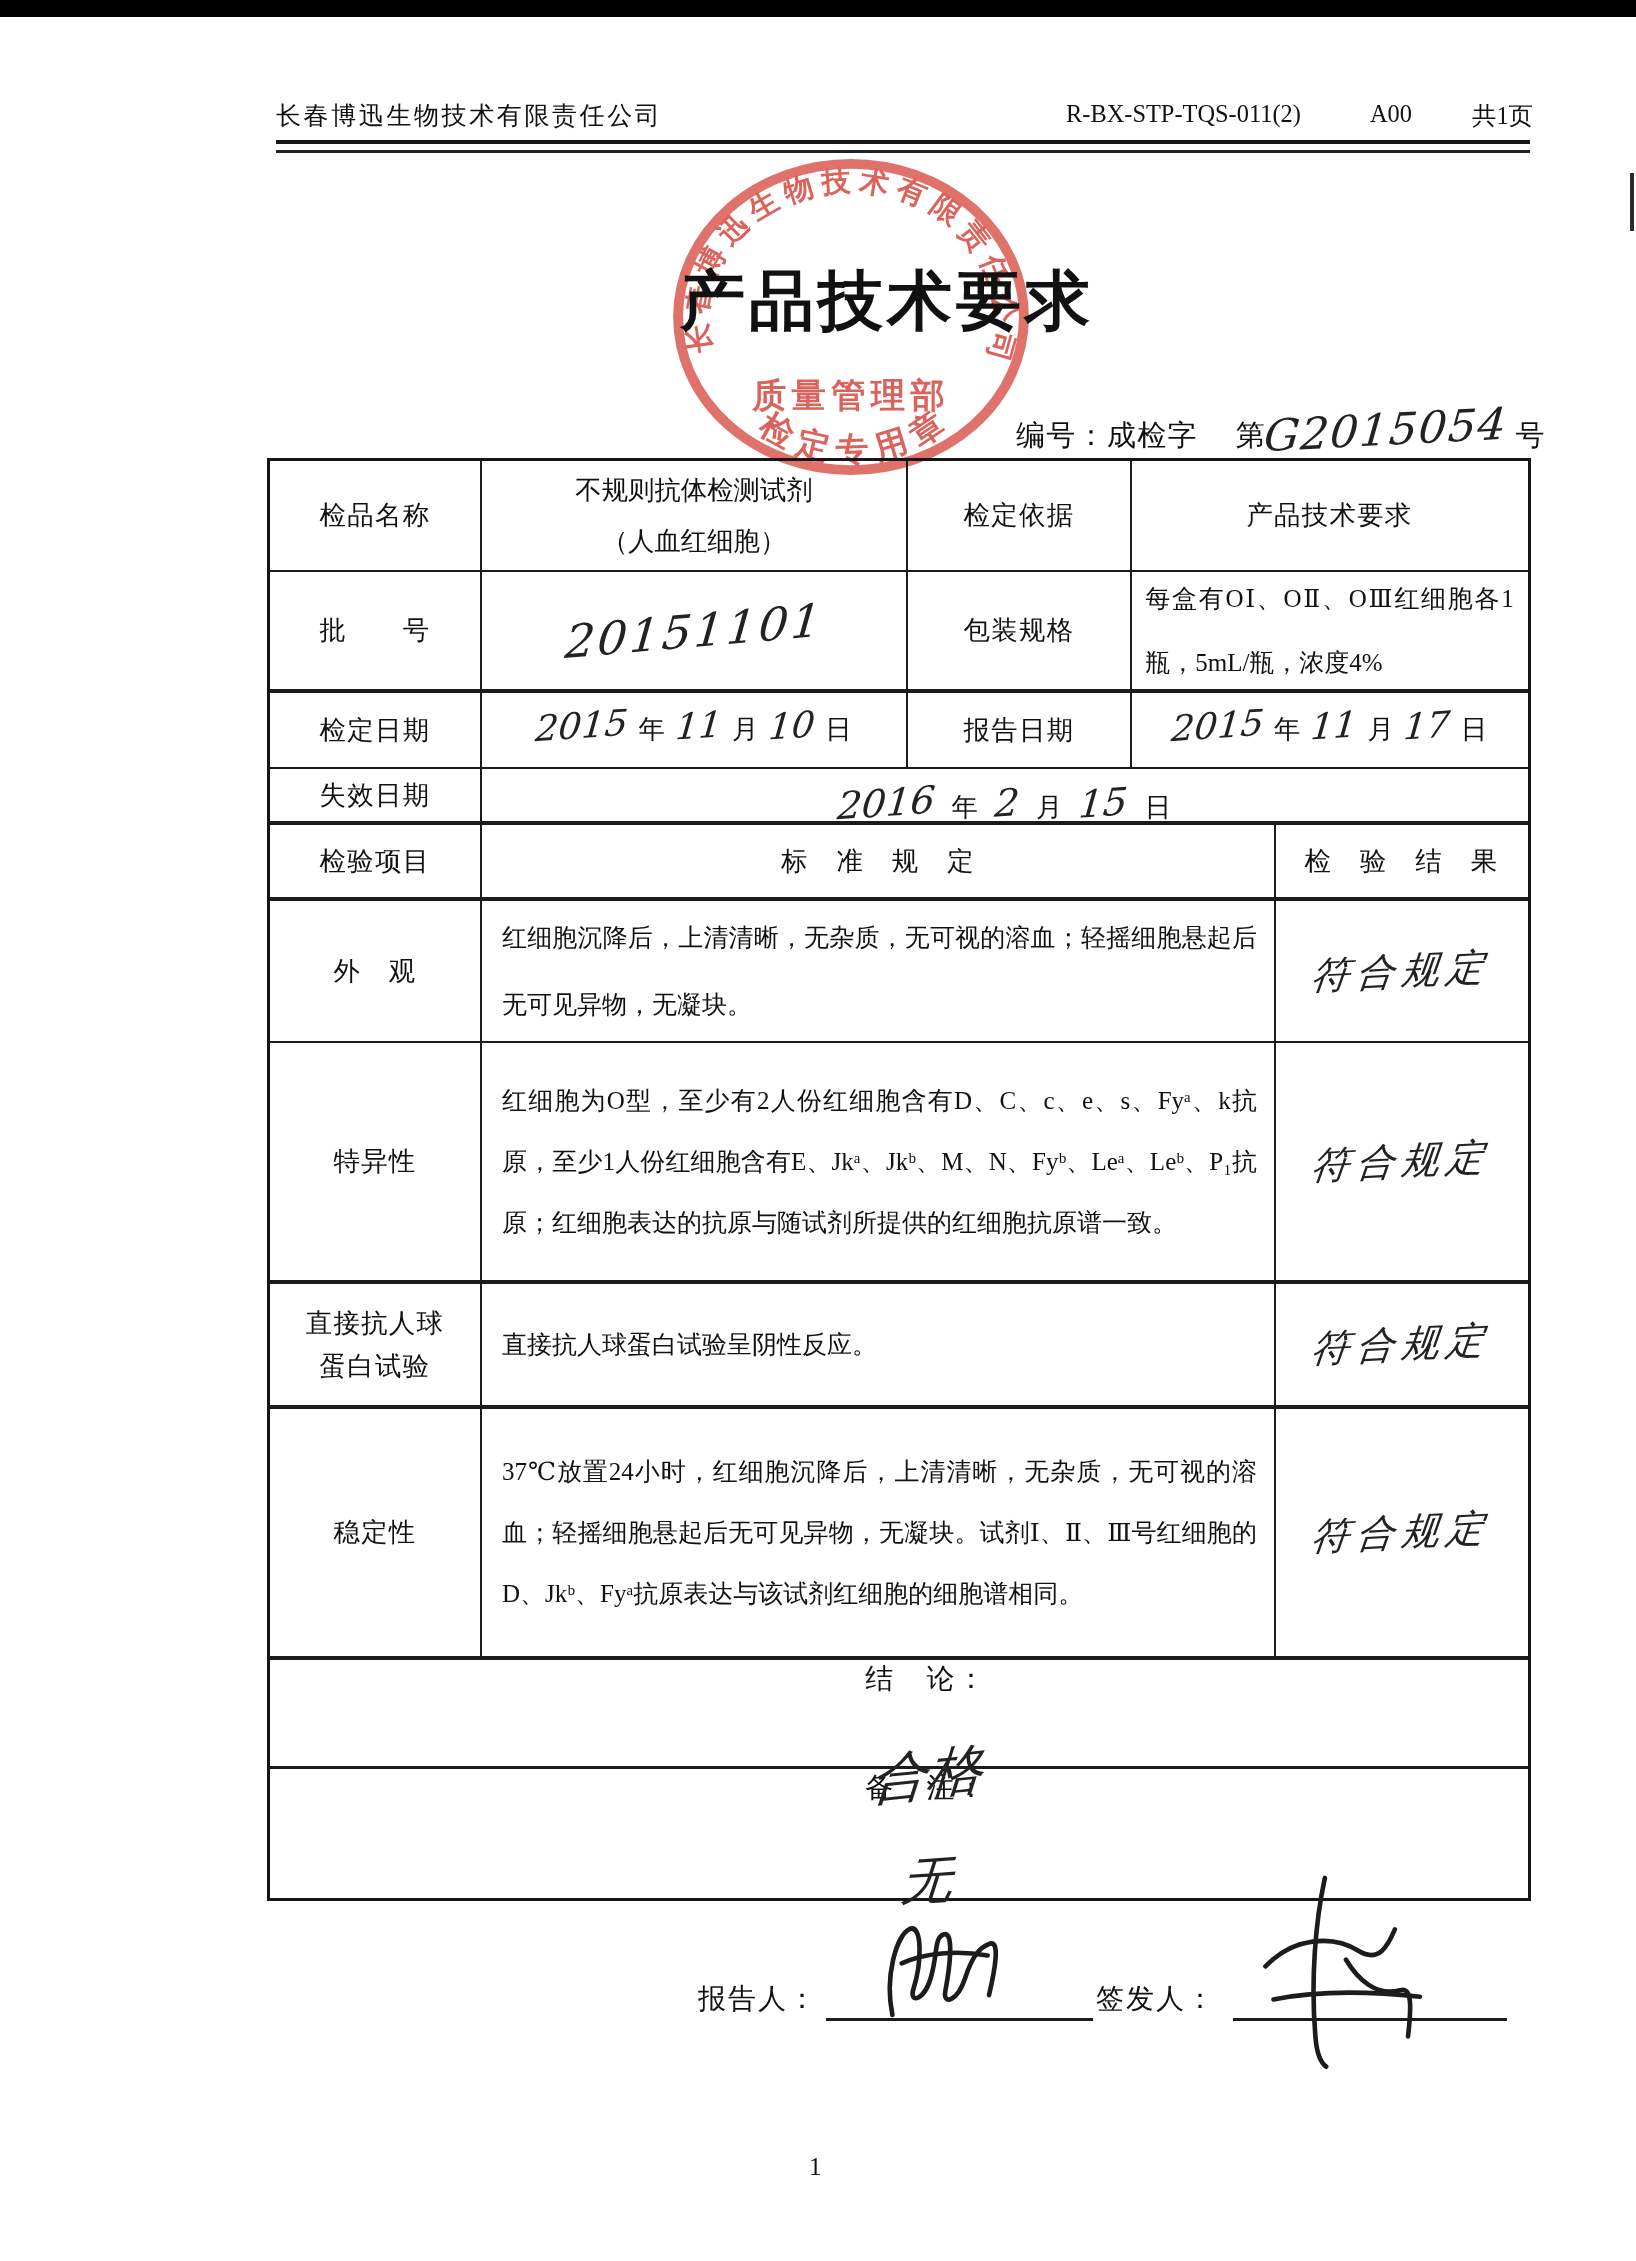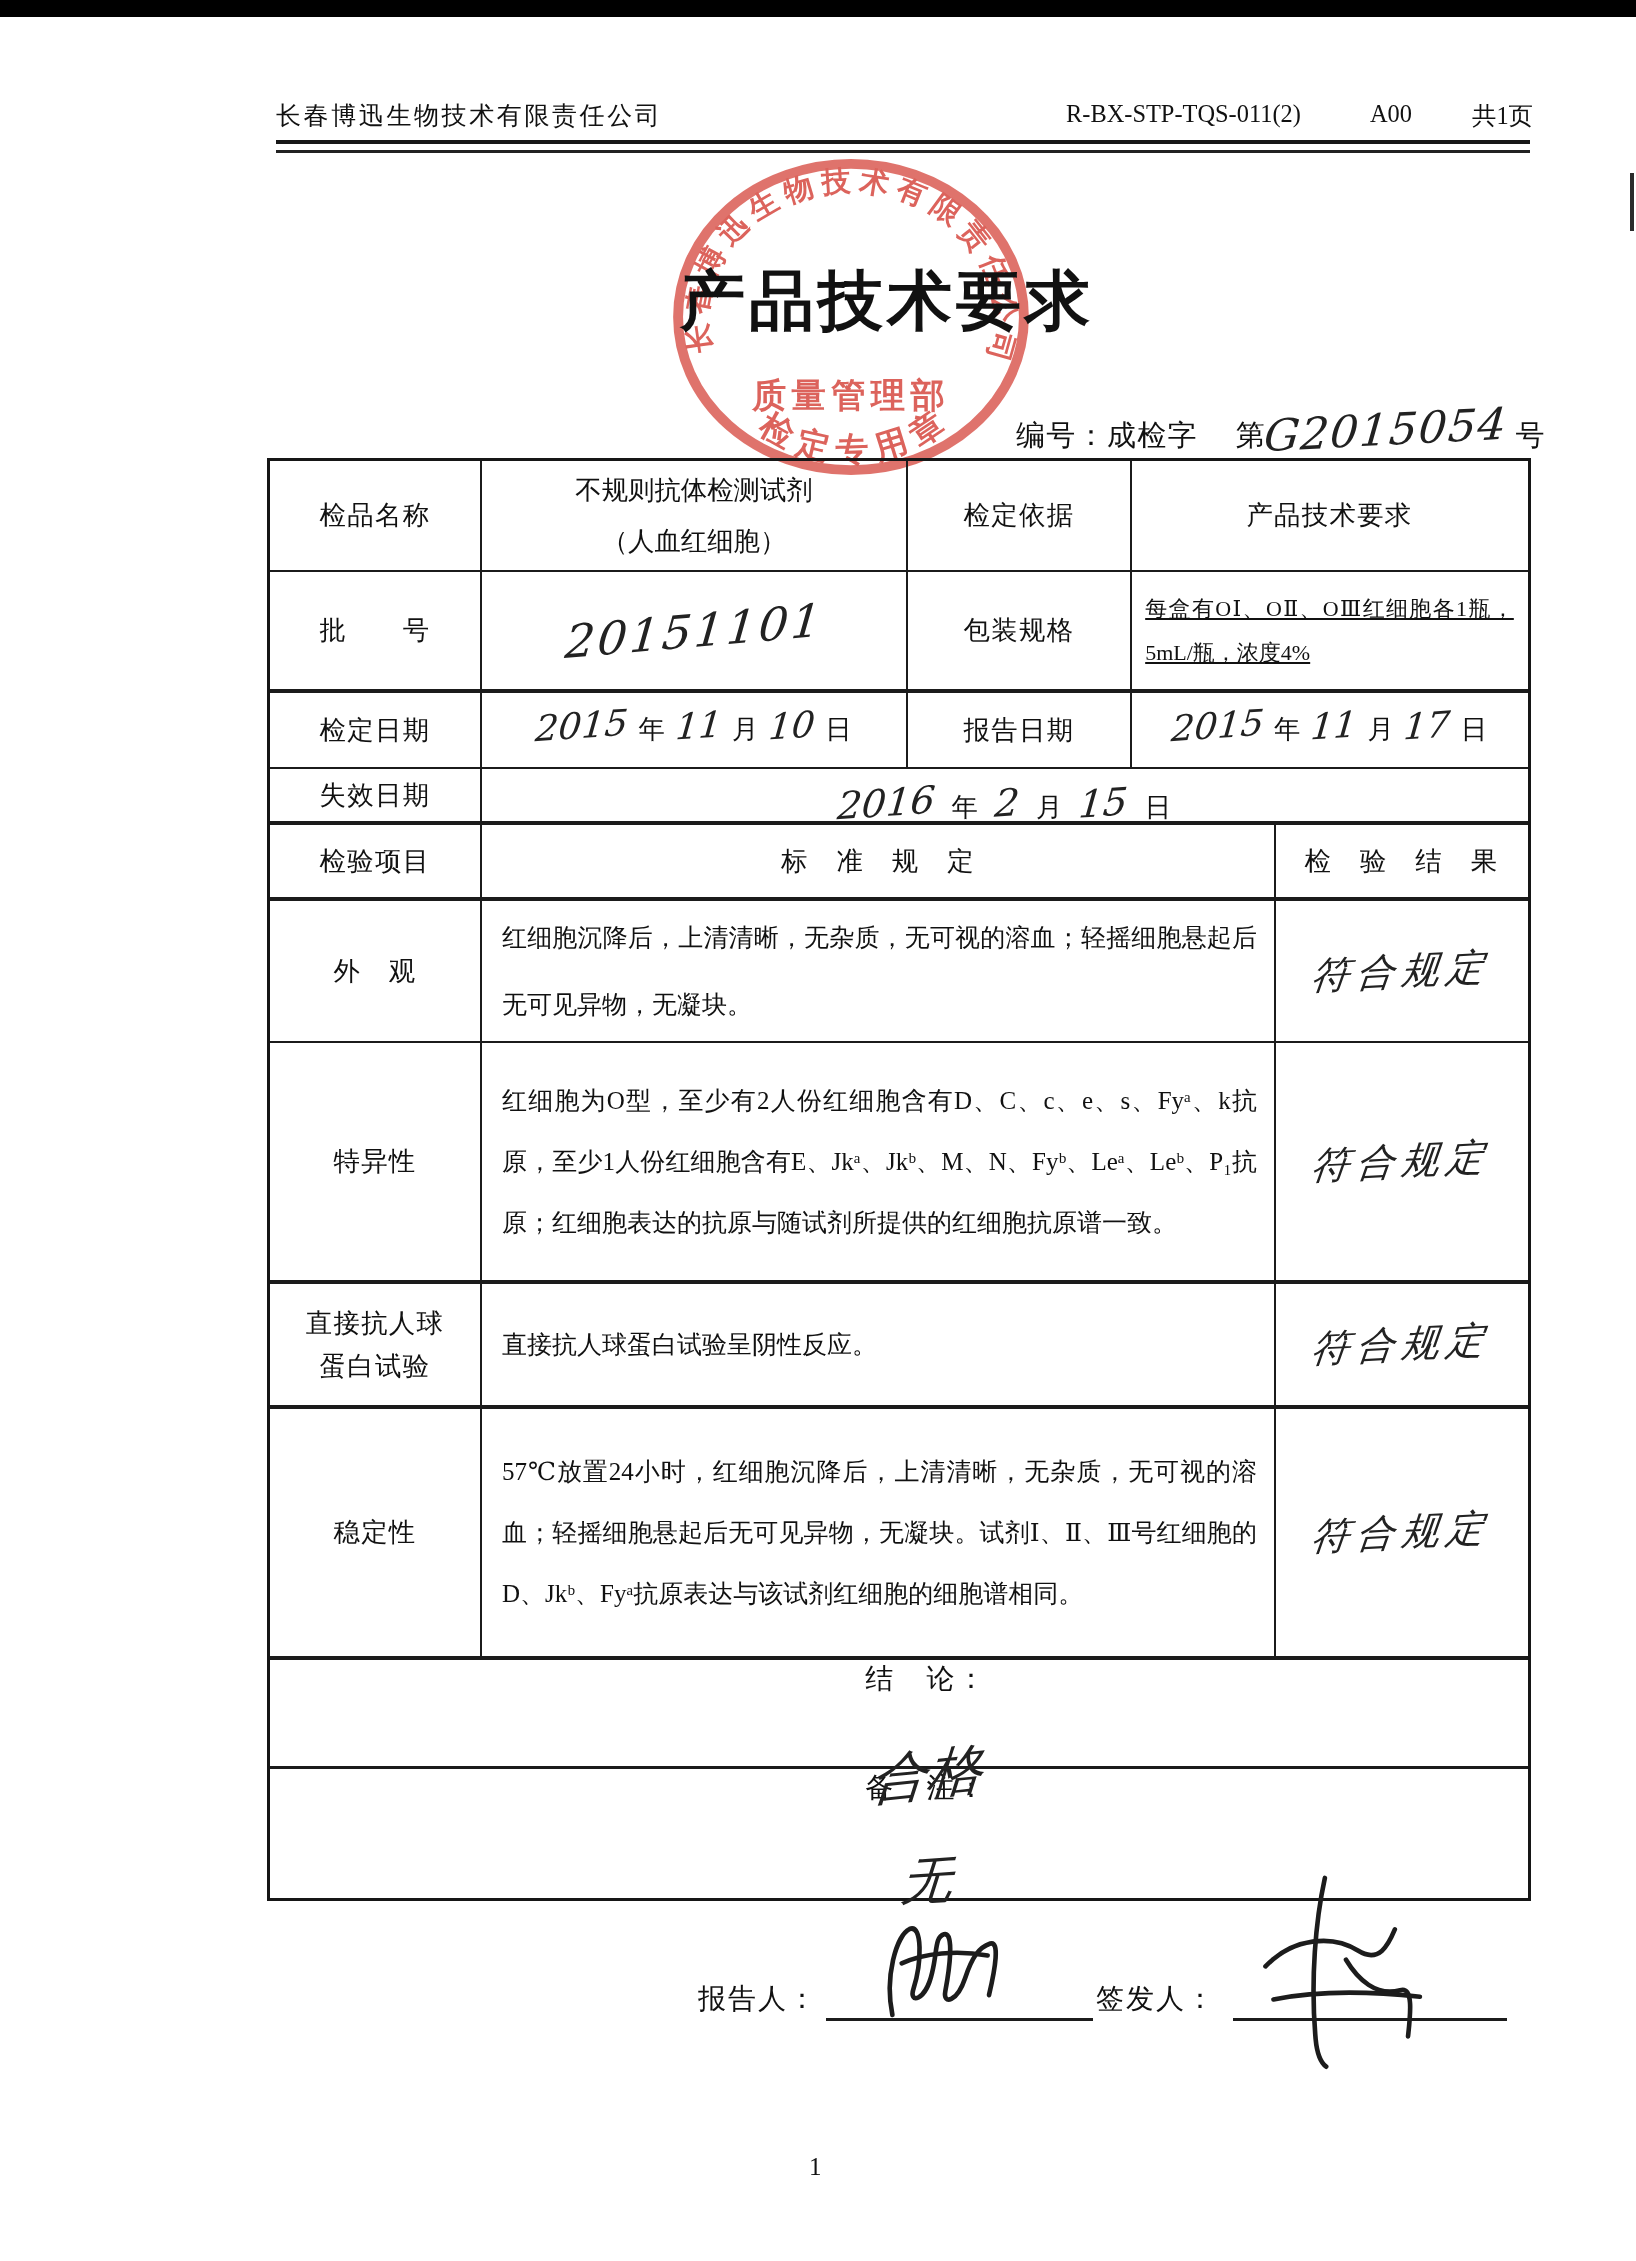--- a/index.html
+++ b/index.html
@@ -49,21 +49,21 @@
   .r11{height:129px;border-bottom:none;}
   .w1{width:212px;}
   .w2{width:426px;}
   .w3{width:224px;}
   .w4{width:395px;}
   .wmid{width:794px;}
   .wres{width:251px;}
   .wspan3{width:1045px;}
   .wfull{width:1257px;}
   .twoline{line-height:1.9;text-align:center;font-size:26.4px;}
-  .spec-text{font-size:22px;line-height:44px;text-align:justify;padding:0 13.2px;width:100%;box-sizing:border-box;text-decoration:underline;}
+  .spec-text{font-size:25px;line-height:64px;text-align:justify;padding:0 13.2px;width:100%;box-sizing:border-box;}
   .std-text{font-size:25px;line-height:61px;text-align:justify;padding:0 17px 0 20px;width:100%;box-sizing:border-box;}
   .std-wide{line-height:67px;padding-left:20px;}
   .datecell{flex-direction:row;gap:10.6px;align-items:baseline;padding-top:12px;}
   .datecell .pc{font-size:26.4px;}
   .datecell .hw{font-size:36px;display:inline-block;transform:skewX(-9deg) rotate(-4deg);}
   .exp .hw{font-size:38px;}
   .exp{gap:17px;}
   .hw-big{font-size:46px;display:inline-block;transform:skewX(-10deg) rotate(-5deg);letter-spacing:2.6px;}
   .hw-res{font-size:38px;display:inline-block;transform:skewX(-9deg) rotate(-3deg);letter-spacing:6.6px;}
   .concell{flex-direction:column;justify-content:flex-start;align-items:center;padding-left:56px;gap:40px;}
@@ -209,21 +209,21 @@
         <div class="std-text">直接抗人球蛋白试验呈阴性反应。</div>
       </div>
       <div class="cell wres last">
         <span class="hw hw-res">符合规定</span>
       </div>
     </div>
 
     <div class="row r9">
       <div class="cell w1 lblcell">稳定性</div>
       <div class="cell wmid">
-        <div class="std-text">57℃放置24小时，红细胞沉降后，上清清晰，无杂质，无可视的溶血；轻摇细胞悬起后无可见异物，无凝块。试剂Ⅰ、Ⅱ、Ⅲ号红细胞的D、Jkᵇ、Fyᵃ抗原表达与该试剂红细胞的细胞谱相同。</div>
+        <div class="std-text">37℃放置24小时，红细胞沉降后，上清清晰，无杂质，无可视的溶血；轻摇细胞悬起后无可见异物，无凝块。试剂Ⅰ、Ⅱ、Ⅲ号红细胞的D、Jkᵇ、Fyᵃ抗原表达与该试剂红细胞的细胞谱相同。</div>
       </div>
       <div class="cell wres last">
         <span class="hw hw-res">符合规定</span>
       </div>
     </div>
 
     <div class="row r10">
       <div class="cell wfull last concell">
         <span class="conlbl">结　论：</span>
         <span class="hw hw-con">合格</span>

